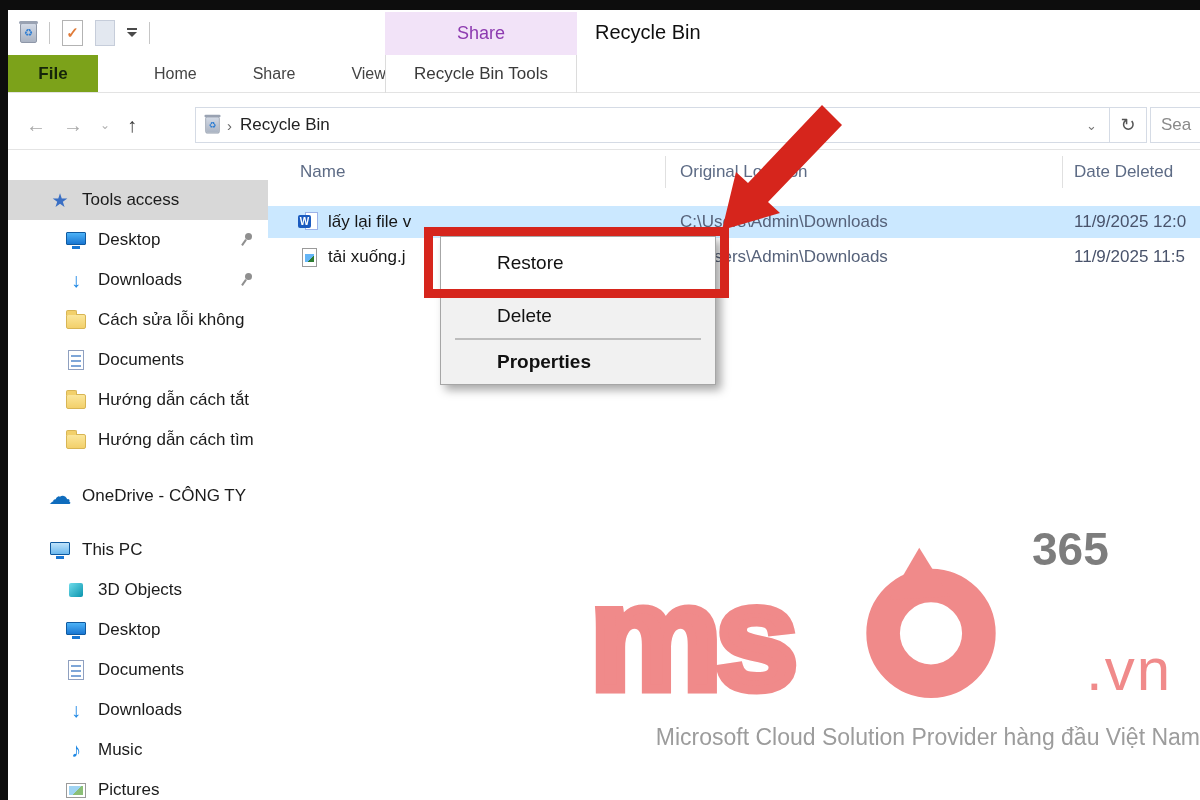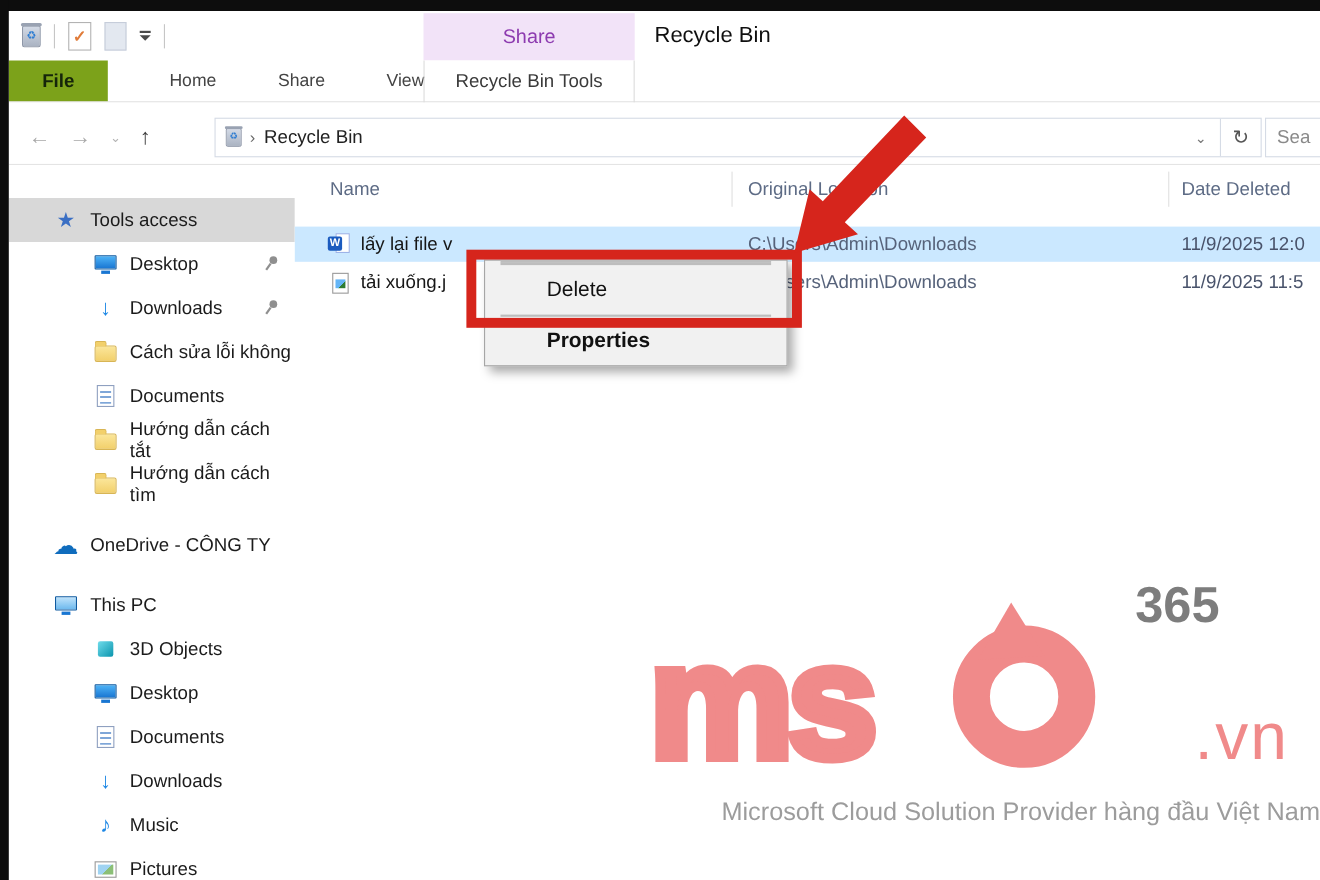--- a/index.html
+++ b/index.html
@@ -47,21 +47,21 @@
   .addr-div { width:1px; height:34px; background:#d5dbe5; }
   .refresh { width:36px; text-align:center; font-size:18px; color:#555; }
   .searchbox { position:absolute; left:1142px; top:7px; width:70px; height:36px; border:1px solid #d5dbe5; background:#fff; display:flex; align-items:center; padding-left:10px; font-size:17px; color:#8a8a8a; }
 
   
   .sidebar { position:absolute; left:8px; top:150px; width:260px; bottom:0; background:#fff; font-size:17px; color:#1b1b1b; }
   .side-row { display:flex; align-items:center; height:40px; position:relative; cursor:default; }
   .side-row.sel { background:#d8d8d8; }
   .side-row.first { margin-top:30px; }
   .lvl1 { padding-left:40px; }
-  .lvl2 { padding-left:56px;margin-left:20px; }
+  .lvl2 { padding-left:56px; }
   .gap16 { height:16px; } .gap14 { height:14px; }
   .ic { width:24px; margin-right:10px; flex:none; display:flex; align-items:center; justify-content:center; }
   .star { color:#3a6fc4; font-size:19px; }
   .dl-arrow { color:#1e88e5; font-size:20px; font-weight:bold; }
   .cloud { color:#0f6cbd; font-size:23px; }
   .note { color:#1e88e5; font-size:20px; }
   .mon { position:relative; width:20px; height:13px; background:linear-gradient(#4db3f7,#1976d2); border:1px solid #0f5aa0; border-radius:1px; margin-bottom:4px; }
   .mon::after { content:""; position:absolute; left:5px; bottom:-5px; width:8px; height:3px; background:#1976d2; }
   .mon.pc { background:linear-gradient(#bfe3fb,#6db9ee); }
   .folder { width:20px; height:15px; background:linear-gradient(#fbe69a,#f2d06b); border:1px solid #d8b554; border-radius:2px; position:relative; margin-top:3px; }
@@ -303,20 +303,21 @@
         <circle cx="100" cy="104" r="57" fill="none" stroke="#f08a8a" stroke-width="40"></circle>
         <polygon points="86,2 122,60 50,64" fill="#f08a8a"></polygon>
       </svg>
       <span class="wm-sup">365</span>
       <span class="wm-vn">.vn</span>
     </div>
     <div class="wm-tagline">Microsoft Cloud Solution Provider hàng đầu Việt Nam</div>
   </div>
 
   <div class="context-menu">
+    <div class="menu-item restore">Restore</div>
     <div class="menu-sep"></div>
     <div class="menu-sep"></div>
     <div class="menu-item" style="height:45px">Delete</div>
     <div class="menu-sep"></div>
     <div class="menu-item bold">Properties</div>
   </div>
 
   <div class="red-box"></div>
 
   <svg class="arrow-svg" width="1200" height="800">

